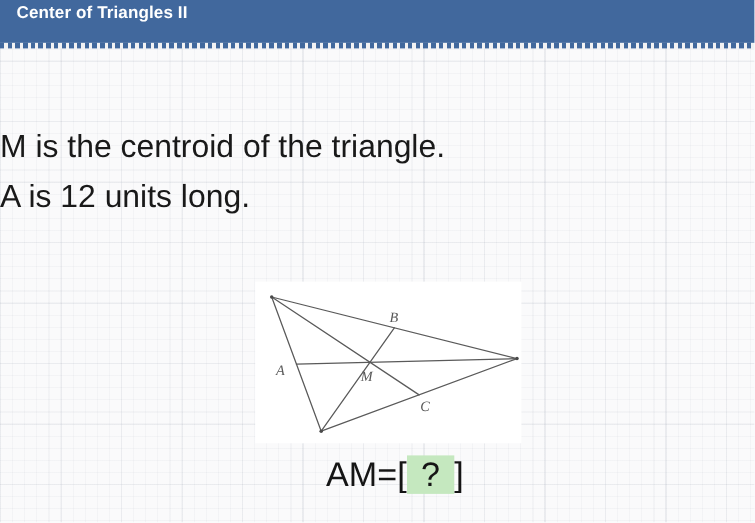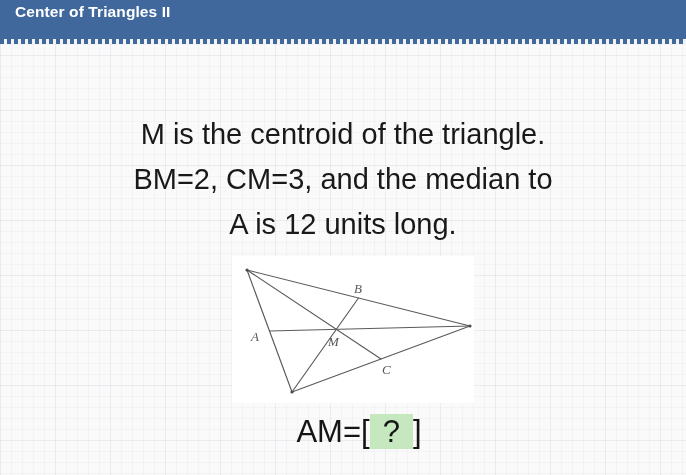--- a/index.html
+++ b/index.html
@@ -75,21 +75,21 @@
       #f2f2f3 4px,
       #f2f2f3 7px);
   }
 
   
   #prompt {
     position: absolute;
     left: 0;
     top: 112px;
     width: 686px;
-    text-align: center;
+    text-align: left;
     font-size: 29px;
     line-height: 45px;
     color: #191919;
     font-family: "Liberation Sans", sans-serif;
   }
   #prompt .ln { display: block; white-space: nowrap; }
 
   
   #figure-panel {
     position: absolute;
@@ -132,21 +132,20 @@
 
 <div id="slide">
 
   <div id="header-bar">
     <div id="header-title">Center of Triangles II</div>
   </div>
   <div id="header-dashes"></div>
 
   <div id="prompt">
     <span class="ln">M is the centroid of the triangle.</span>
-    <span class="ln">BM=2, CM=3, and the median to</span>
     <span class="ln">A is 12 units long.</span>
   </div>
 
   <div id="figure-panel">
     <svg id="figure-svg" width="242" height="147" viewBox="0 0 242 147">
       <g stroke="#5a5a5a" stroke-width="1.15" fill="none" stroke-linecap="round">
 
         <path d="M15,14 L238,70"></path>
         <path d="M238,70 L60,136"></path>
         <path d="M60,136 L15,14"></path>

